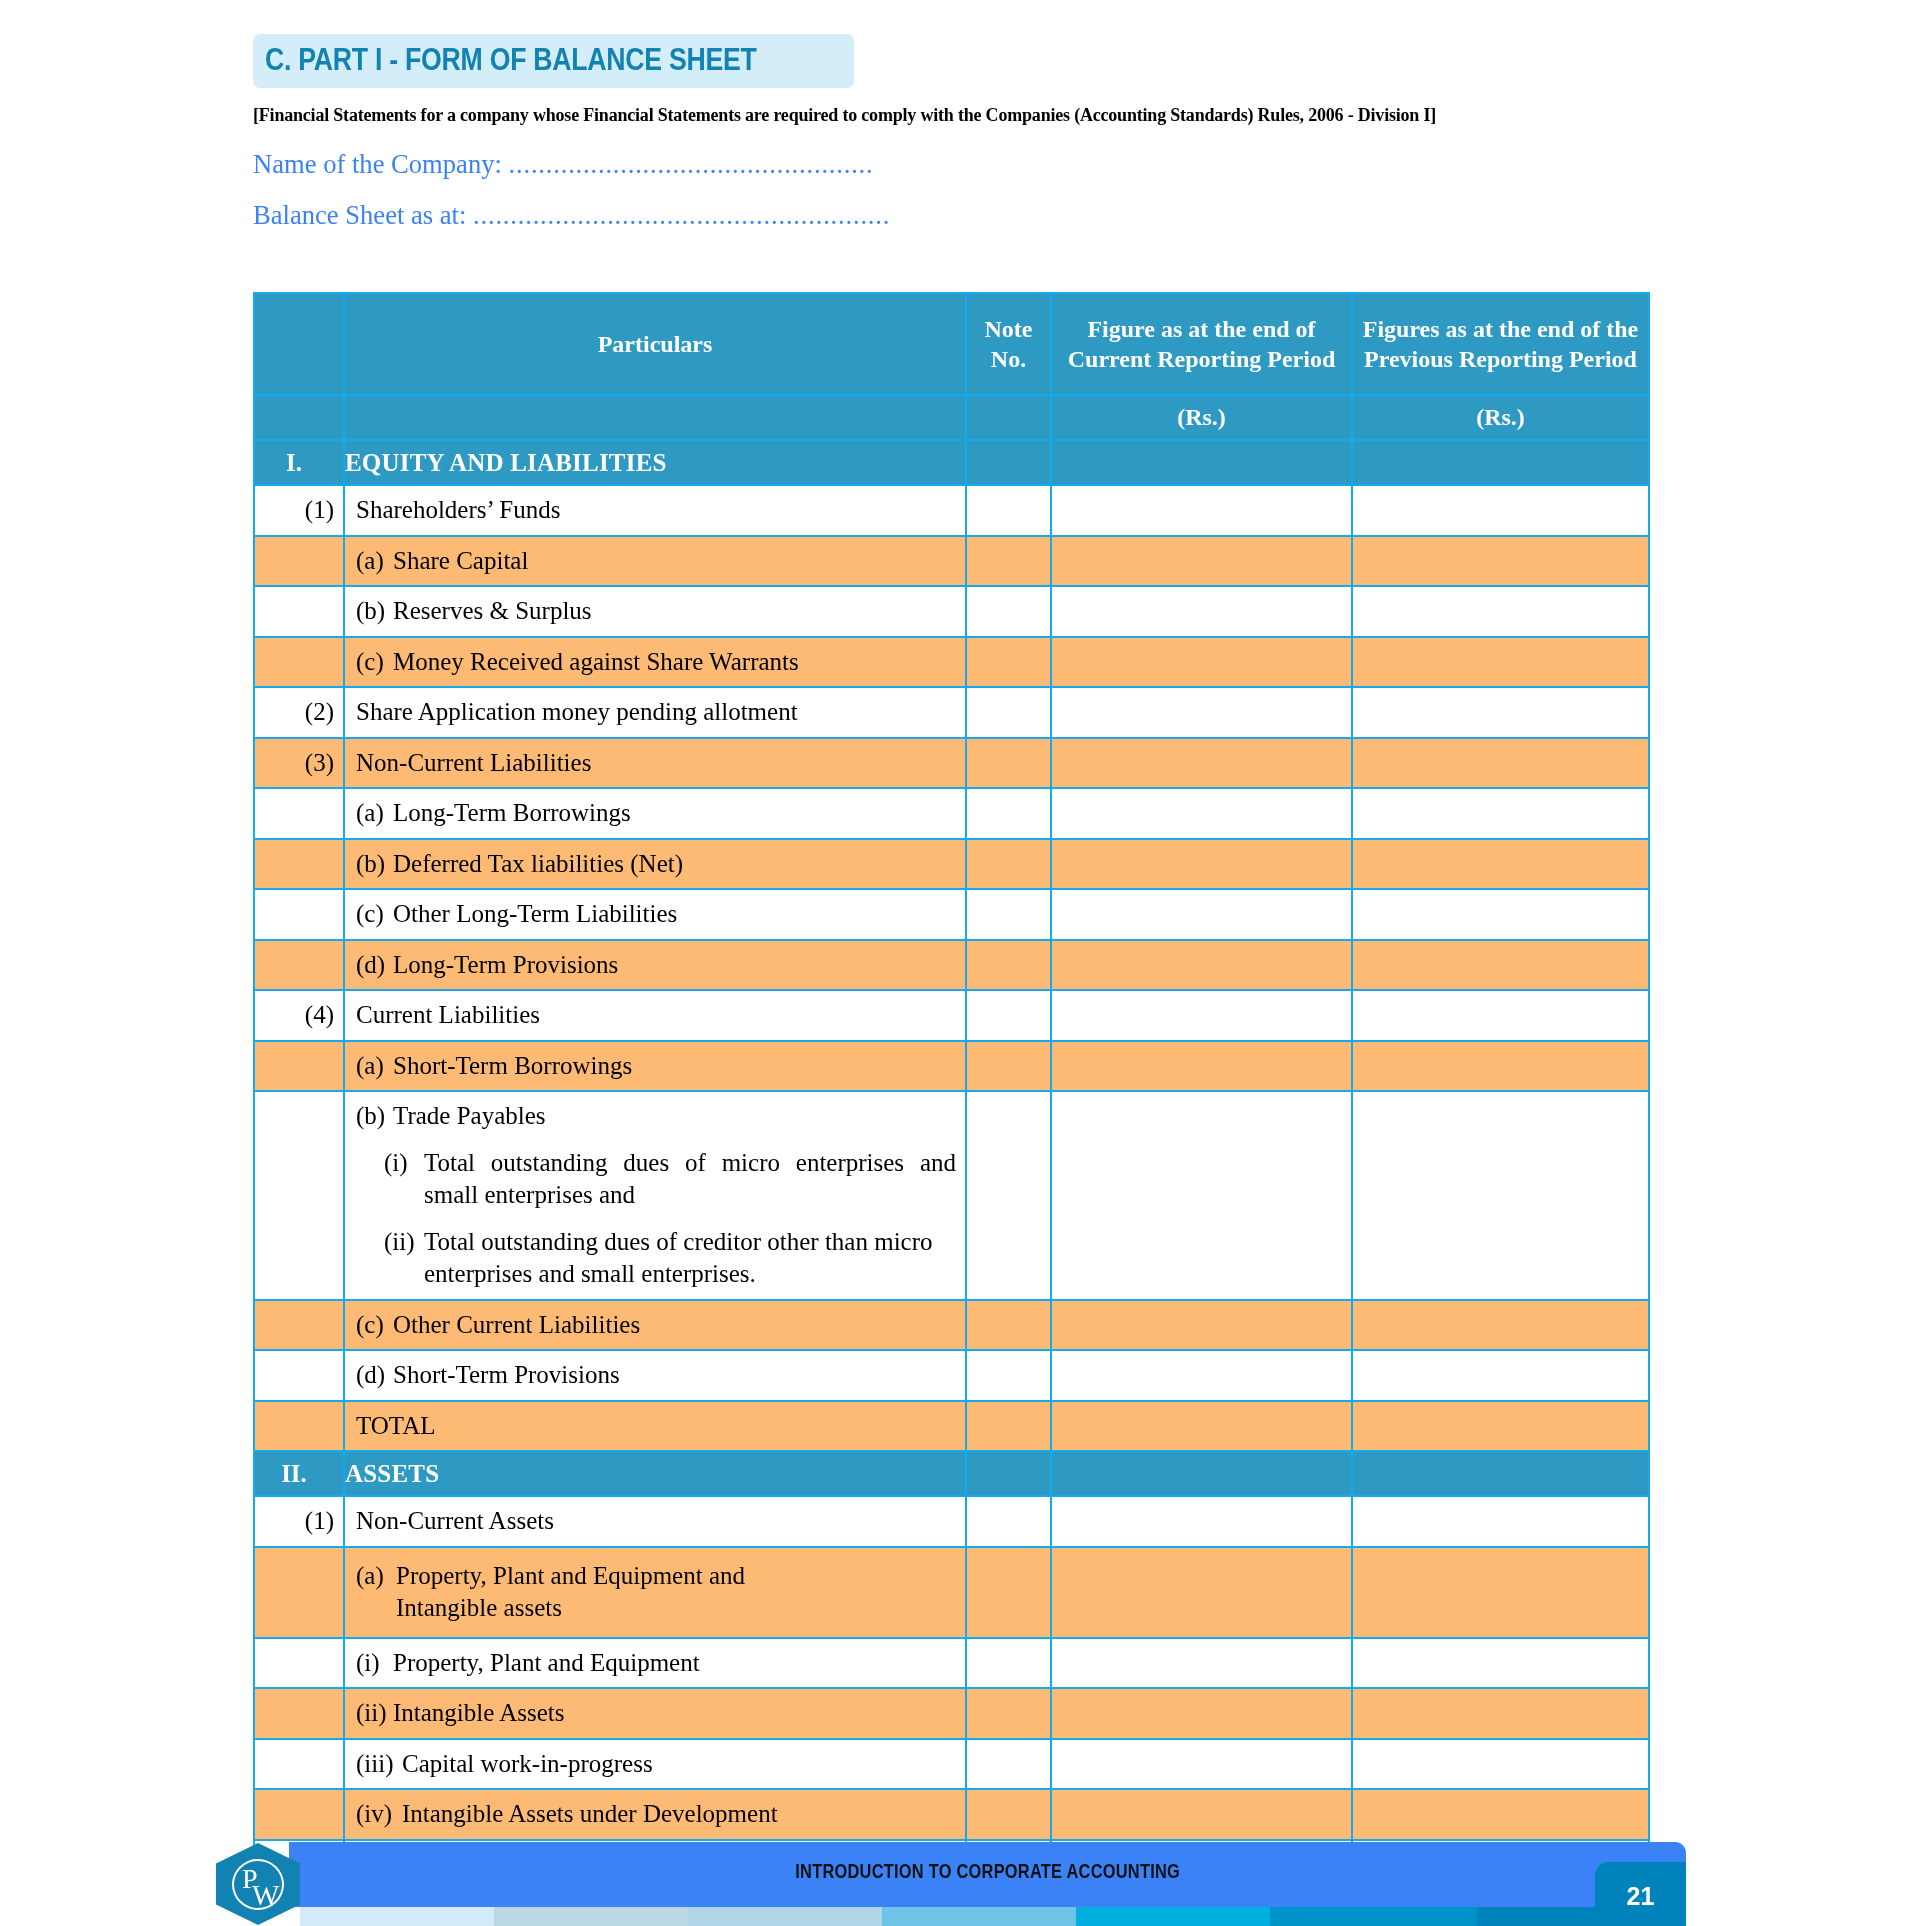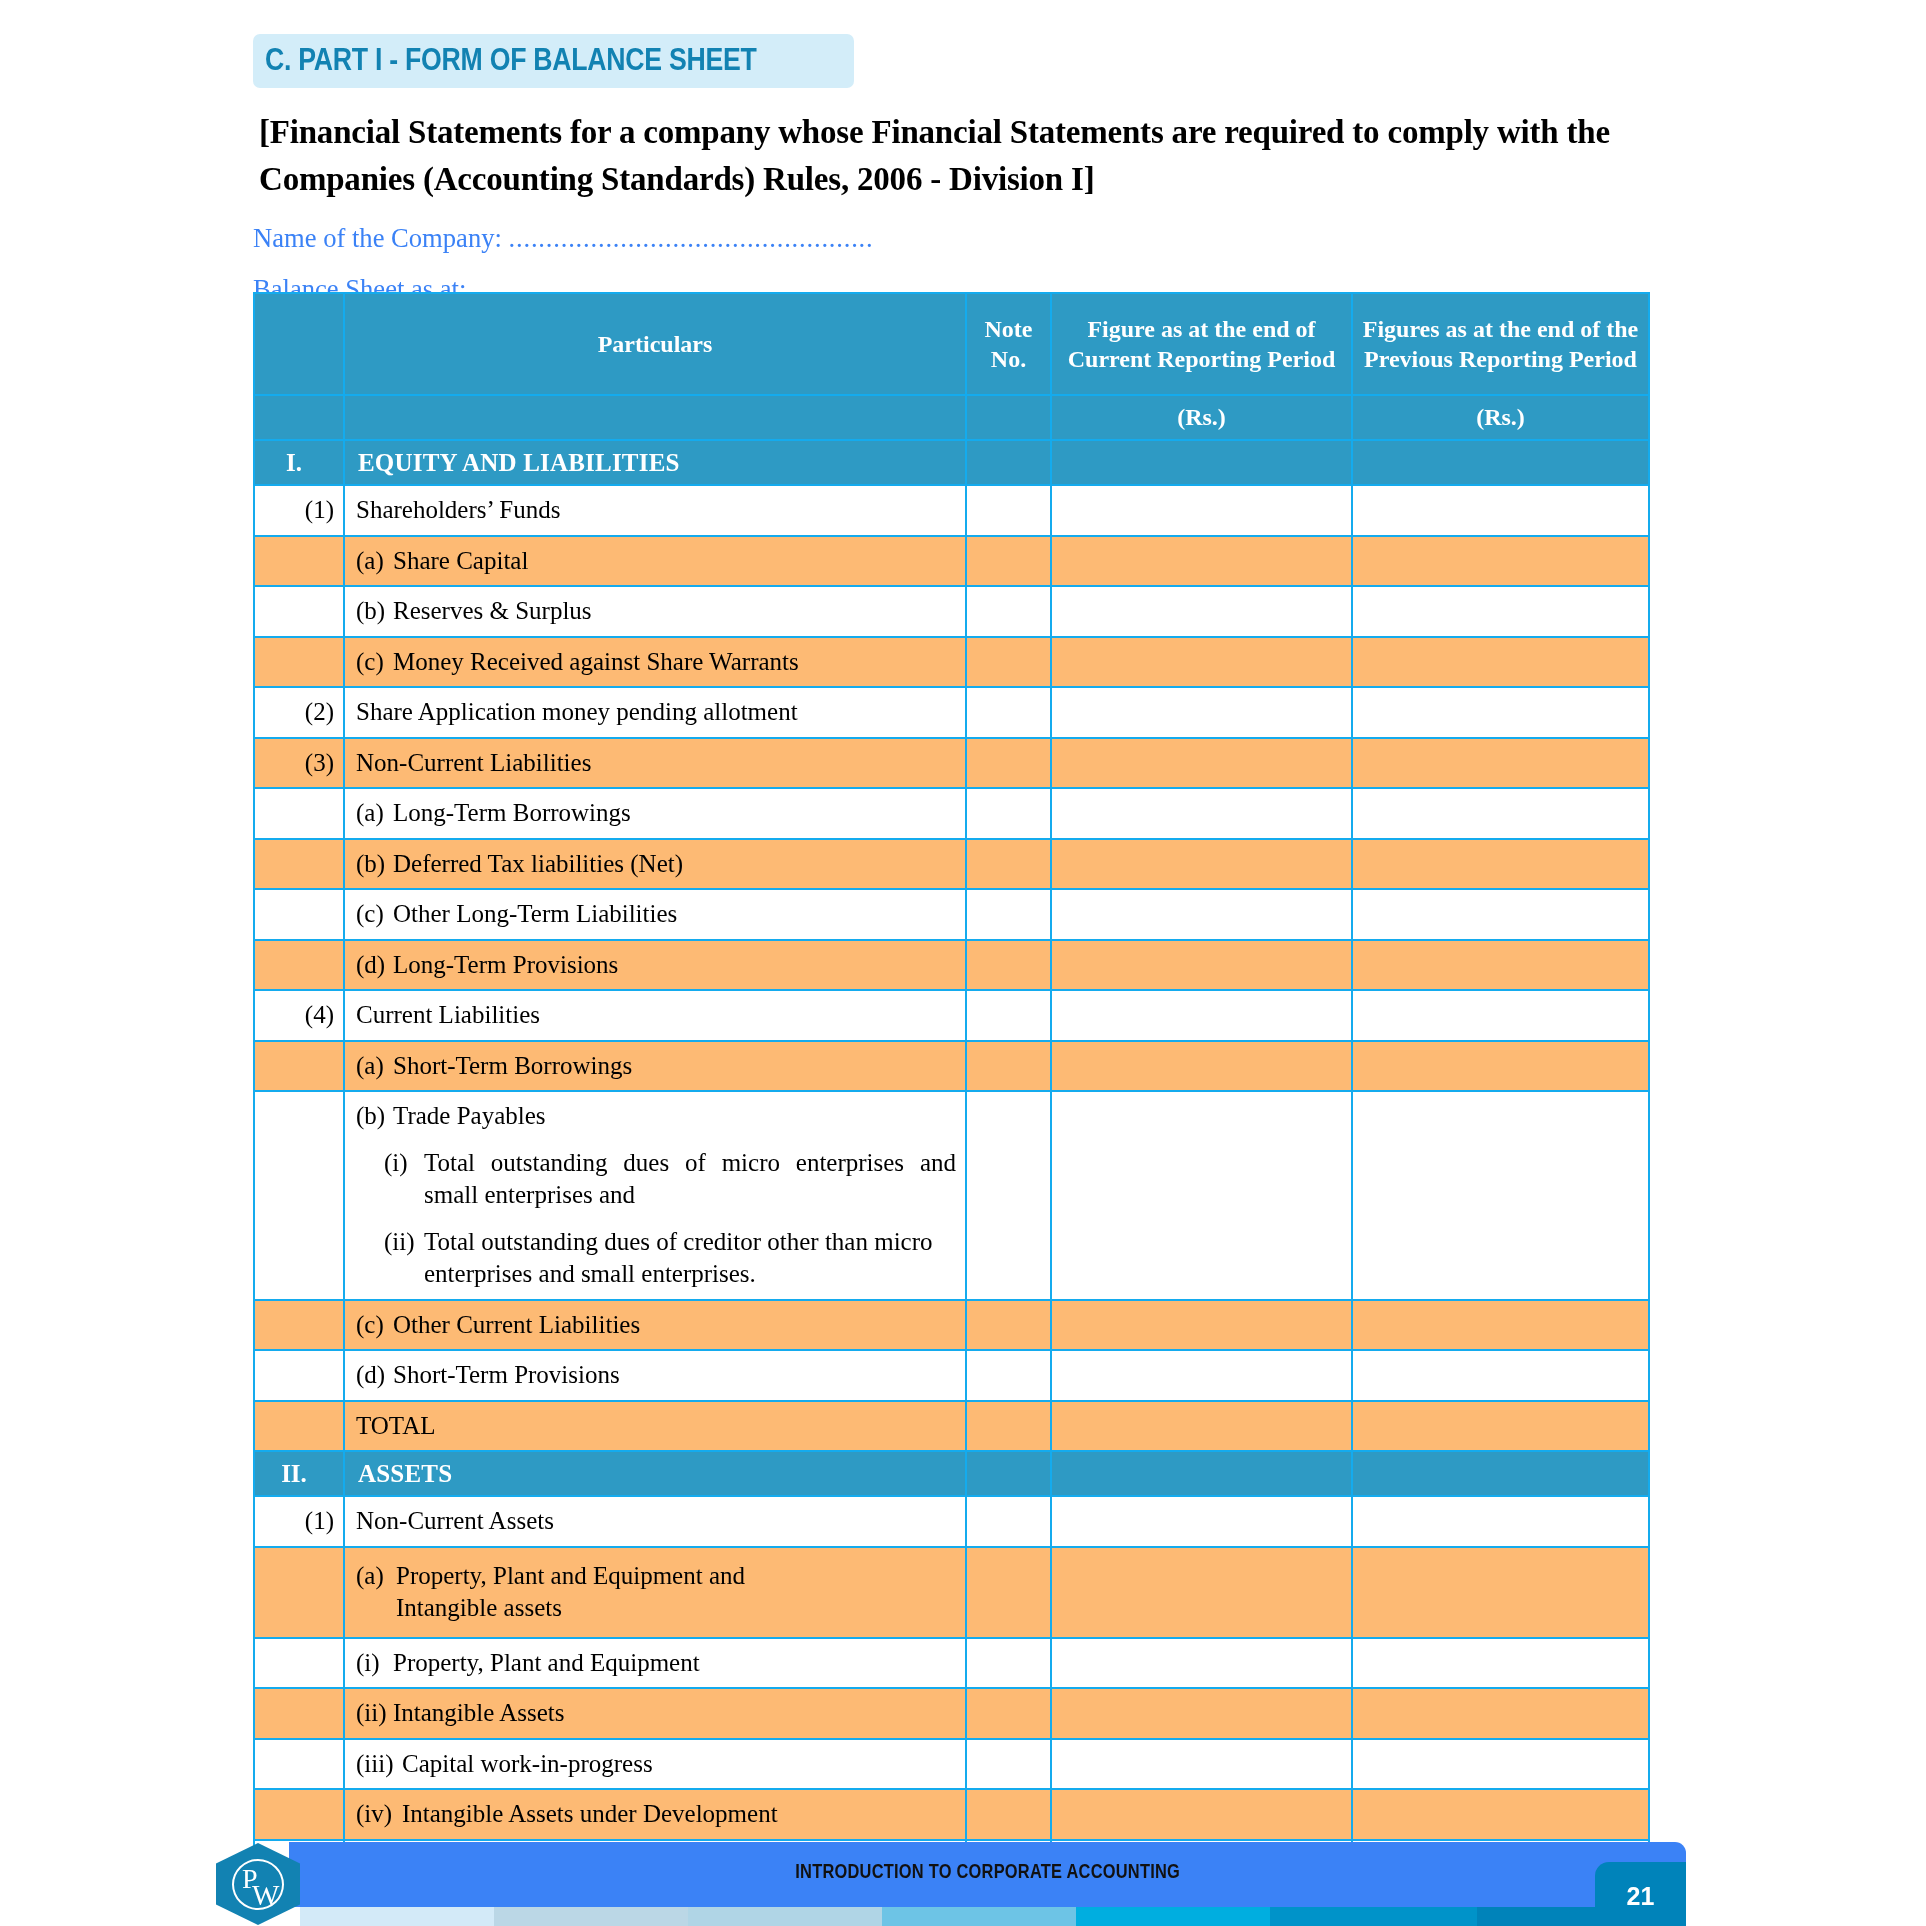--- a/index.html
+++ b/index.html
@@ -42,25 +42,25 @@
   
   .intro-block {
     position: absolute;
     left: 253px;
     top: 103px;
     width: 1414px;
   }
   .intro-bold {
     font-family: "Liberation Serif", serif;
     font-weight: bold;
-    font-size: 33px;
+    font-size: 18px;
     line-height: 1.42;
     color: #000000;
     letter-spacing: -0.2px;
-    margin: 6px;
+    margin: 0;
   }
   .intro-line {
     font-family: "Liberation Serif", serif;
     font-size: 26.6px;
     line-height: 1.0;
     color: #3b82f6;
     margin: 0;
     white-space: nowrap;
   }
   .intro-line.first { margin-top: 22px; }
@@ -111,21 +111,21 @@
     font-weight: bold;
     font-size: 25px;
     height: 45px;
   }
   .sec .romannum {
     text-align: center;
     padding-right: 10px;
   }
   .sec .seclabel {
     text-align: left;
-    padding-left: 13px;
+    padding-left: 0;
     letter-spacing: 0.2px;
   }
 
   
   tr.band-white td { background: #ffffff; }
   tr.band-blue  td { background: #fdba74; }
 
   td.num {
     text-align: right;
     padding-right: 9px;

